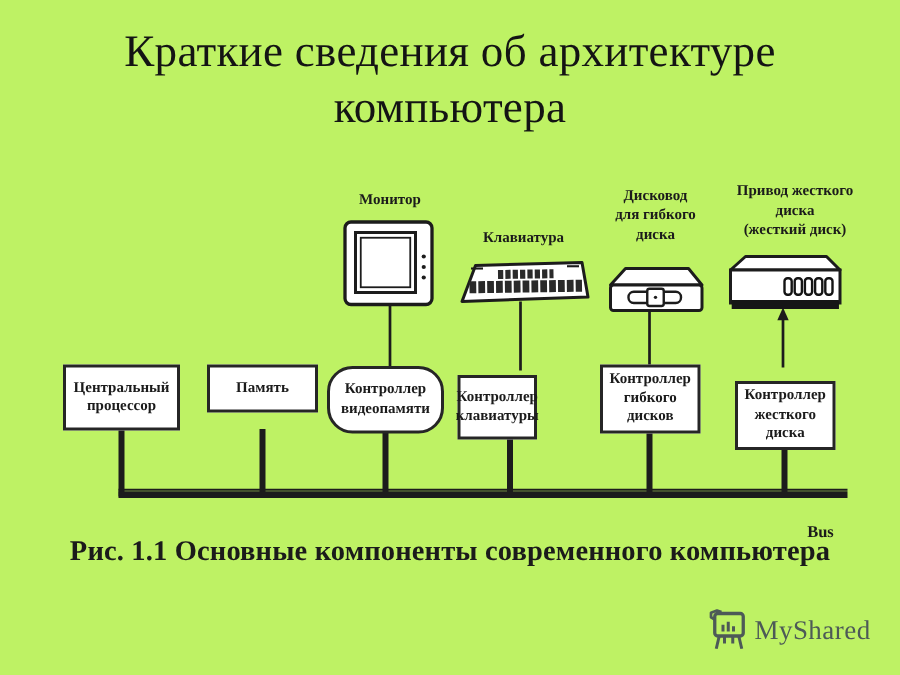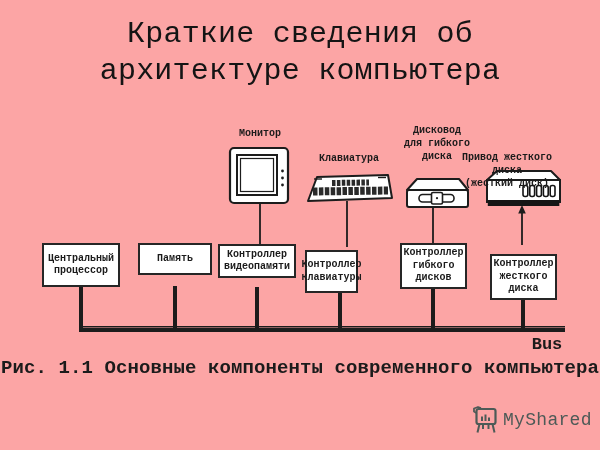--- a/index.html
+++ b/index.html
@@ -1,49 +1,49 @@
 <!DOCTYPE html>
 <html><head>
 <meta charset="utf-8">
 <style>
   html,body{margin:0;padding:0;background:#fff;}
   .slide{
-    position:relative;width:600px;height:450px;background:#fca5a5;overflow:hidden;
-    font-family:Liberation Mono, monospace;color:#111;
+    position:relative;width:600px;height:450px;background:#bef264;overflow:hidden;
+    font-family:Liberation Serif, serif;color:#111;
   }
   .title{
     position:absolute;top:16px;left:35px;width:530px;
     font-size:30px;line-height:37px;text-align:center;color:#141414;
     letter-spacing:0.2px;
   }
   .diagram{position:absolute;left:0;top:0;width:600px;height:450px;}
   .diagram svg{position:absolute;left:0;top:0;}
   .dev-label{
     position:absolute;font-size:10px;font-weight:700;line-height:13px;
     text-align:center;color:#1b1b1b;white-space:pre-line;
   }
   .lab-monitor{left:214px;top:127px;width:92px;}
   .lab-keyboard{left:303px;top:152px;width:92px;}
   .lab-floppy{left:398px;top:124px;width:78px;}
-  .lab-hdd{left:460px;top:121px;width:94px;margin-top:30px;}
+  .lab-hdd{left:483px;top:121px;width:94px;}
   .cbox{
     position:absolute;background:#fff;border:2px solid #262626;
     display:flex;align-items:center;justify-content:center;text-align:center;
     font-size:10px;font-weight:700;line-height:12.5px;color:#1b1b1b;
     box-sizing:border-box;padding:1px;
   }
   .box-cpu{left:42px;top:243px;width:78px;height:44px;}
   .box-mem{left:138px;top:243px;width:74px;height:32px;}
-  .box-video{left:218px;top:244px;width:78px;height:34px;}
+  .box-video{left:218px;top:244px;width:78px;height:45px;border-radius:17px;}
   .box-kbd{left:305px;top:250px;width:53px;height:43px;}
   .box-fdc{left:400px;top:243px;width:67px;height:46px;}
   .box-hdc{left:490px;top:254px;width:67px;height:46px;}
   .bus-label{
-    position:absolute;left:527px;top:335px;width:40px;
-    font-size:17px;font-weight:700;color:#1b1b1b;text-align:center;
+    position:absolute;left:527px;top:349px;width:40px;
+    font-size:11px;font-weight:700;color:#1b1b1b;text-align:center;
   }
   .caption{
     position:absolute;left:0;top:357px;width:600px;text-align:center;
     font-size:19px;font-weight:700;color:#1b1b1b;letter-spacing:0.1px;
   }
   .watermark{
     position:absolute;left:472px;top:404px;height:32px;
     display:flex;align-items:center;gap:4px;
   }
   .watermark .brand{

